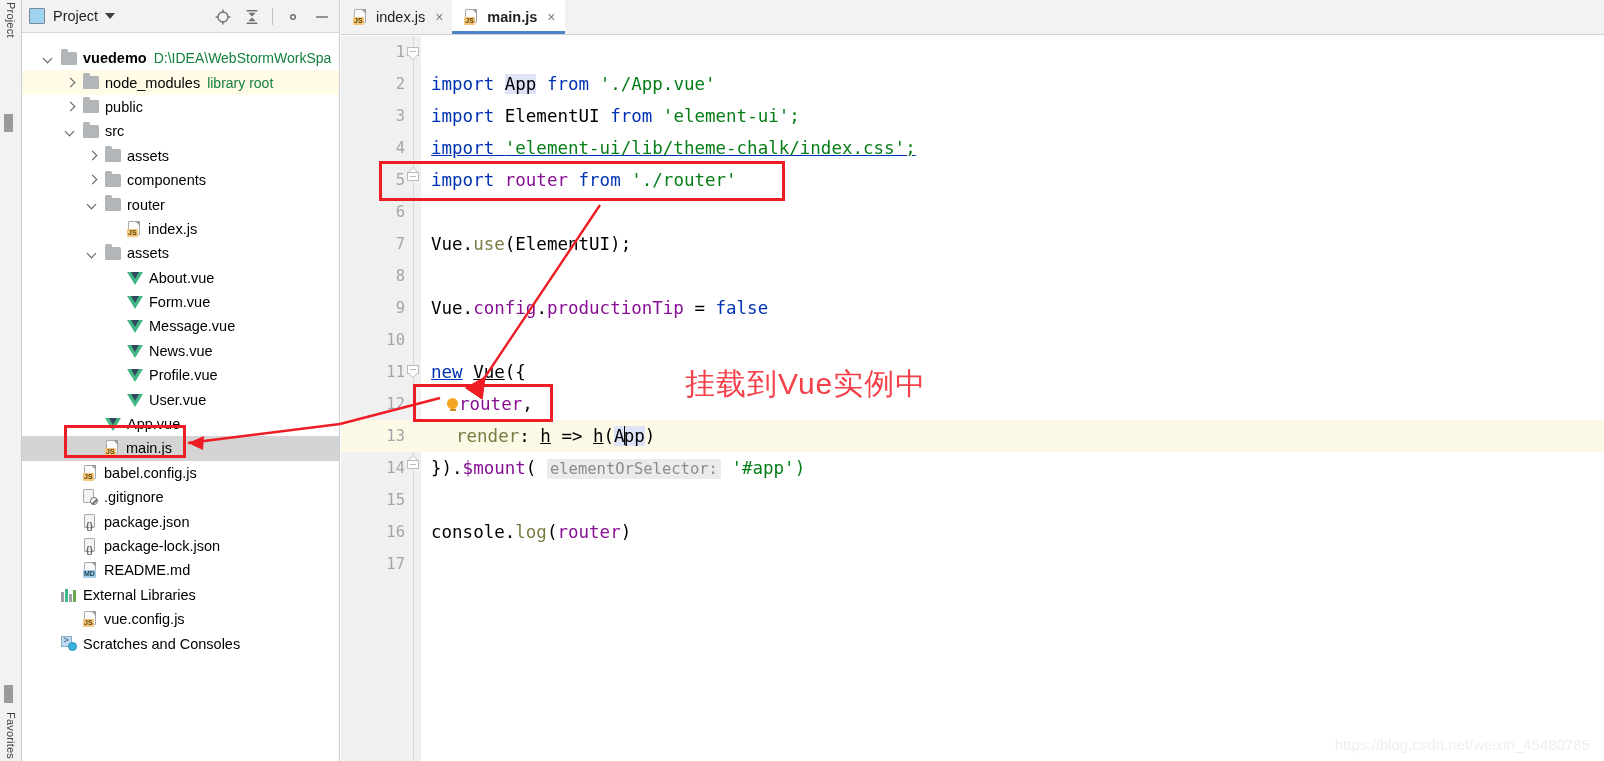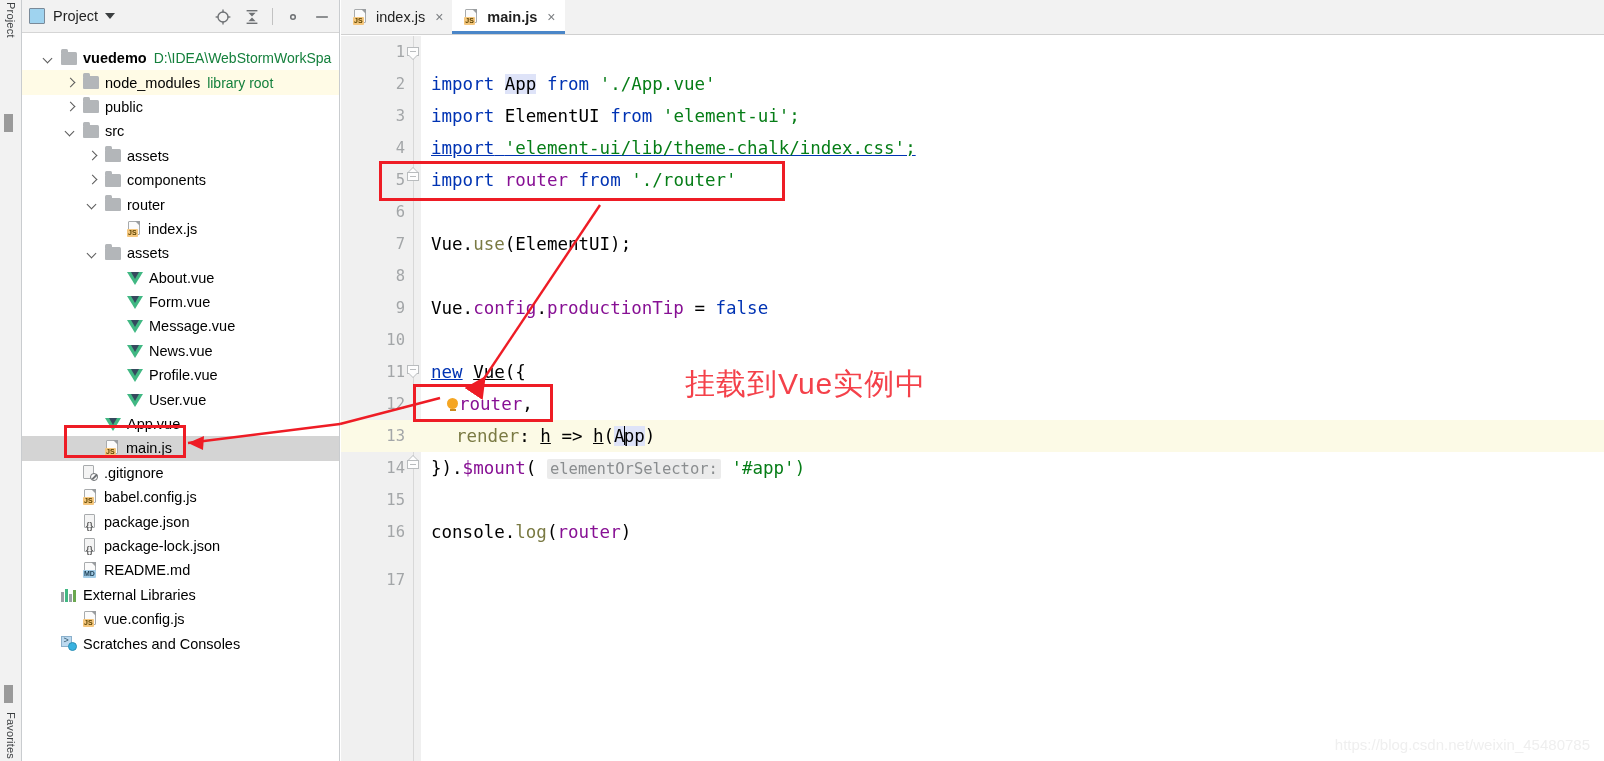--- a/index.html
+++ b/index.html
@@ -591,35 +591,35 @@
           <div class="file-ic">
             <div class="page"></div>
             <div class="corner"></div>
             <div class="badge js">JS</div>
           </div>
           <span class="lbl">main.js</span>
         </div>
         <div class="trow">
           <div style="width: 42px; flex: 0 0 auto;"></div>
           <div class="arrow" style="margin-right: 6px;"></div>
-          <div class="git-ic">
-            <div class="page"></div>
-            <div class="ban"></div>
-          </div>
-          <span class="lbl">.gitignore</span>
-        </div>
-        <div class="trow">
-          <div style="width: 42px; flex: 0 0 auto;"></div>
-          <div class="arrow" style="margin-right: 6px;"></div>
           <div class="file-ic">
             <div class="page"></div>
             <div class="corner"></div>
             <div class="badge js">JS</div>
           </div>
           <span class="lbl">babel.config.js</span>
+        </div>
+        <div class="trow">
+          <div style="width: 42px; flex: 0 0 auto;"></div>
+          <div class="arrow" style="margin-right: 6px;"></div>
+          <div class="git-ic">
+            <div class="page"></div>
+            <div class="ban"></div>
+          </div>
+          <span class="lbl">.gitignore</span>
         </div>
         <div class="trow">
           <div style="width: 42px; flex: 0 0 auto;"></div>
           <div class="arrow" style="margin-right: 6px;"></div>
           <div class="json-ic">
             <div class="page"></div>
             <div class="brace">{}</div>
           </div>
           <span class="lbl">package.json</span>
         </div>
@@ -713,21 +713,21 @@
           <div class="gutter-line" style="top: 192px;">7</div>
           <div class="gutter-line" style="top: 224px;">8</div>
           <div class="gutter-line" style="top: 256px;">9</div>
           <div class="gutter-line" style="top: 288px;">10</div>
           <div class="gutter-line" style="top: 320px;">11</div>
           <div class="gutter-line" style="top: 352px;">12</div>
           <div class="gutter-line" style="top: 384px;">13</div>
           <div class="gutter-line" style="top: 416px;">14</div>
           <div class="gutter-line" style="top: 448px;">15</div>
           <div class="gutter-line" style="top: 480px;">16</div>
-          <div class="gutter-line" style="top: 528px;">17</div>
+          <div class="gutter-line" style="top: 512px;">17</div>
         </div>
 
       <div class="fold-marker" style="top:11px;">
         <div class="box"></div>
           <div class="dash"></div>
           <div class="tip"></div>
           <div class="tip-inner"></div>
       </div>
       <div class="fold-marker up" style="top:136px;">
         <div class="box"></div>

